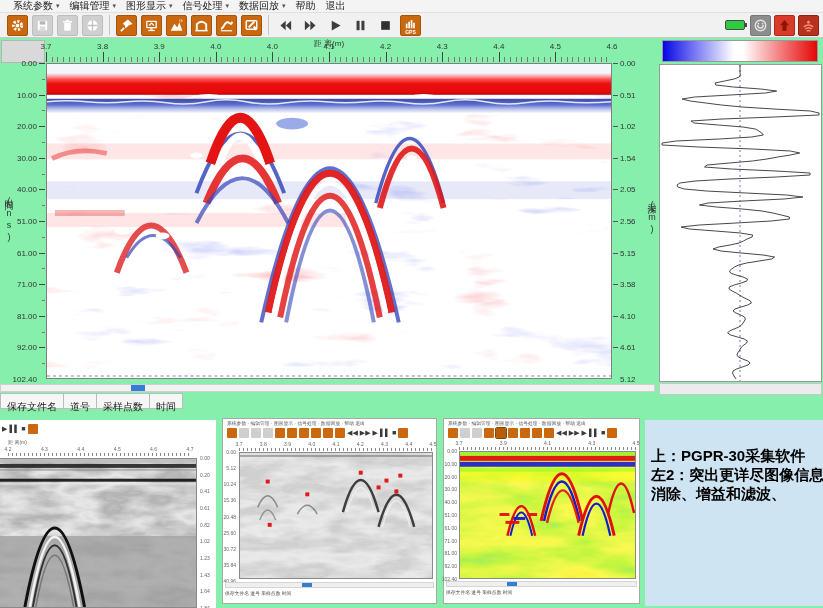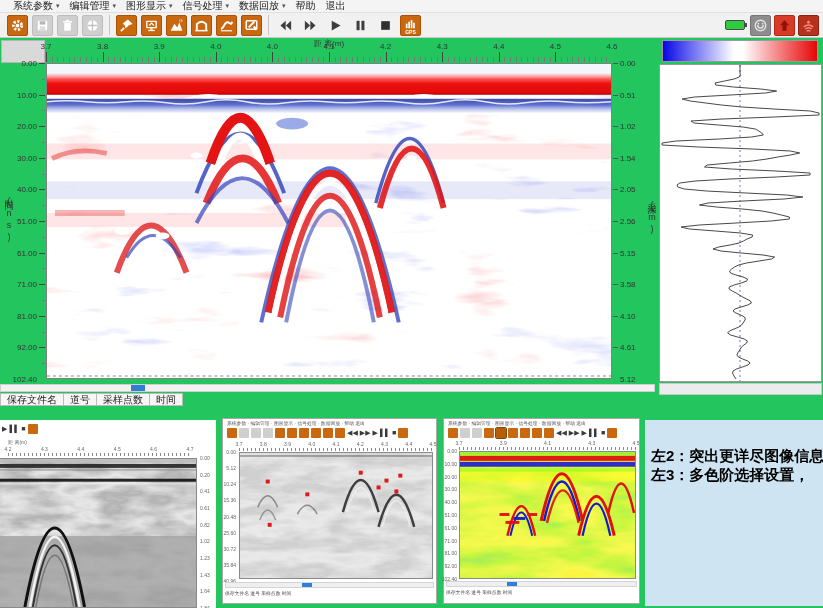--- a/index.html
+++ b/index.html
@@ -1,17 +1,17 @@
 <!DOCTYPE html>
 <html><head>
 <meta charset="utf-8">
 <style>
   html,body{margin:0;padding:0;background:#ffffff;}
   *{box-sizing:border-box;font-family:"Liberation Sans","DejaVu Sans",sans-serif;}
-  .screen{position:relative;width:823px;height:608px;background:#22c55e;overflow:hidden;}
+  .screen{position:relative;width:823px;height:608px;background:#86efac;overflow:hidden;}
 
   
   .menu-bar{position:absolute;left:0;top:0;width:823px;height:13px;background:#f4f4f4;
     border-bottom:1px solid #e0e0e0;display:flex;align-items:center;font-size:10px;color:#222;padding-left:8px;}
   .menu-item{padding:0 5px;white-space:nowrap;cursor:default;display:flex;align-items:center;gap:3px;}
   .menu-item .arrow{font-size:7px;color:#555;}
 
   
   .toolbar{position:absolute;left:0;top:13px;width:823px;height:25px;background:#f1f1f1;
     border-bottom:1px solid #c9c9c9;display:flex;align-items:center;padding-left:7px;gap:4px;}
@@ -52,21 +52,21 @@
   .y-ticks-right{position:absolute;left:613px;top:63px;width:5px;height:316px;
     background-image:repeating-linear-gradient(to bottom,#555 0 1px,transparent 1px 31.6px);
     background-size:5px auto;background-position:left top;background-repeat:repeat-y;}
   .y-labels-right{position:absolute;left:620px;top:63px;width:30px;height:316px;font-size:8px;color:#333;}
   .y-labels-right span{position:absolute;left:0;white-space:nowrap;}
   .y-title-right{position:absolute;left:645px;top:196px;writing-mode:vertical-rl;text-orientation:upright;font-size:9px;color:#333;letter-spacing:2px;}
 
   .h-scrollbar{position:absolute;left:0;top:384px;width:655px;height:8px;background:#f2f2f2;border:1px solid #d0d0d0;}
   .h-thumb{position:absolute;left:130px;top:0px;width:14px;height:6px;background:#2f7fd6;}
   .status-tabs{position:absolute;left:0;top:393px;height:13px;display:flex;}
-  .status-tab{font-size:10px;line-height:12px;padding:0 6px;background:#f6f6f6;border:1px solid #bbb;border-left:none;color:#222;white-space:nowrap;}
+  .status-tab{font-size:10px;line-height:12px;padding:7px 6px;background:#f6f6f6;border:1px solid #bbb;border-left:none;color:#222;white-space:nowrap;}
   .status-tab:first-child{border-left:1px solid #bbb;}
 
   
   .colorbar{position:absolute;left:662px;top:40px;width:156px;height:22px;border:1px solid #999;
     background:linear-gradient(to right,#0606e6 0%,#6a6af2 18%,#ffffff 46%,#ffffff 52%,#f26a6a 80%,#e60606 100%);}
   .wave-box{position:absolute;left:659px;top:64px;width:163px;height:318px;border:1px solid #999;background:#fff;}
   .wave-box svg{width:100%;height:100%;display:block;}
   .panel-foot{position:absolute;left:659px;top:383px;width:163px;height:12px;background:#ececec;border:1px solid #c7c7c7;}
 
   
@@ -645,17 +645,18 @@
         </g>
       </svg>
     </div>
     <div class="mini-scroll" style="left:2px;top:162px;width:191px;">
         <div class="mini-thumb" style="left:60px;"></div>
       </div>
     <div class="mini-status" style="left:2px;top:170px;">保存文件名  道号  采样点数  时间</div>
   </div>
 
   <div class="caption">
+    <div>上：PGPR-30采集软件</div>
     <div>左2：突出更详尽图像信息</div>
-    <div>左3：多色阶选择设置，</div>
+    <div>消除、增益和滤波、</div>
   </div>
 
 </div>
 
 </body></html>

